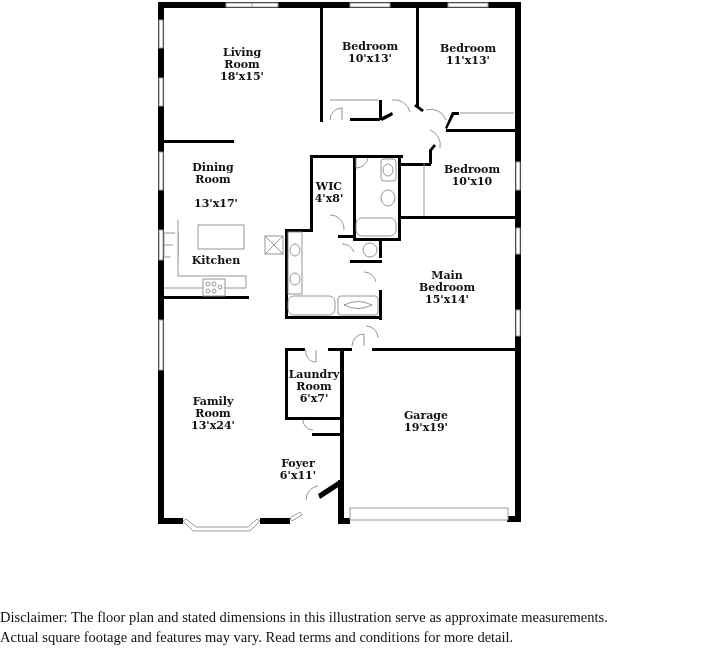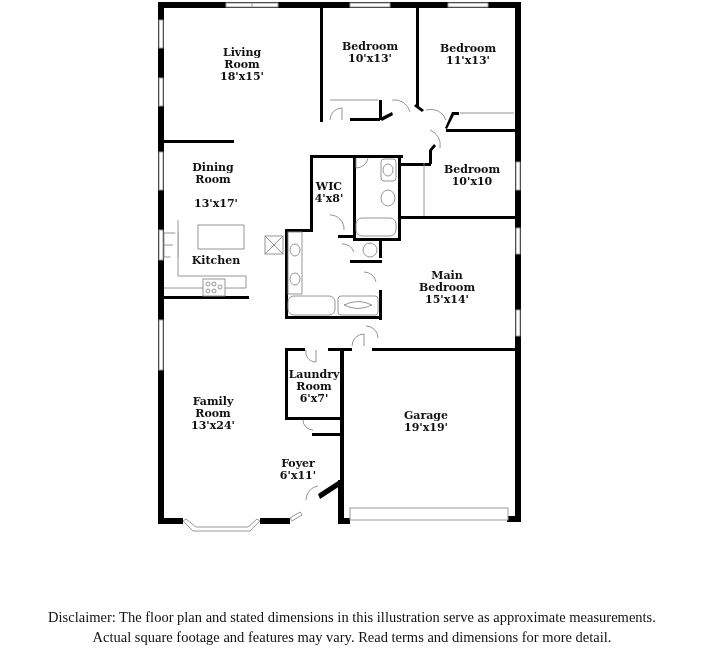--- a/index.html
+++ b/index.html
@@ -3,21 +3,21 @@
 <meta charset="utf-8">
 <style>
   html, body { margin: 0; padding: 0; background: #ffffff; }
   body { width: 704px; height: 648px; position: relative; overflow: hidden; font-family: "DejaVu Serif", serif; }
   #plan { position: absolute; left: 0; top: 0; width: 704px; height: 600px; }
   .room-label { font-family: "DejaVu Serif", serif; font-weight: bold; font-size: 11px; fill: #111; text-anchor: middle; }
   .wall { fill: #000; }
   .win { fill: #fff; stroke: #9a9a9a; stroke-width: 1; }
   .fixture { fill: #fff; stroke: #8a8a8a; stroke-width: 0.9; }
   .door { fill: none; stroke: #888; stroke-width: 0.9; }
-  #disclaimer { position: absolute; left: 0; top: 607px; width: 704px; text-align: center; font-family: "Liberation Serif", serif; font-size: 14.5px; line-height: 20px; color: #111; }
+  #disclaimer { position: absolute; left: 0; top: 607px; width: 704px; font-family: "Liberation Serif", serif; font-size: 14.5px; line-height: 20px; color: #111; }
   #disclaimer div { white-space: nowrap; }
 </style>
 </head>
 <body>
 
 <svg id="plan" viewBox="0 0 704 600" xmlns="http://www.w3.org/2000/svg">
 
   <g>
 
     <rect class="wall" x="158" y="2" width="363" height="6"></rect>
@@ -212,14 +212,14 @@
     </g>
     <g>
       <text class="room-label" x="298" y="467">Foyer</text>
       <text class="room-label" x="298" y="479">6'x11'</text>
     </g>
   </g>
 </svg>
 
 <div id="disclaimer">
   <div>Disclaimer: The floor plan and stated dimensions in this illustration serve as approximate measurements.</div>
-  <div>Actual square footage and features may vary. Read terms and dimensions for more detail.</div>
+  <div>Actual square footage and features may vary. Read terms and conditions for more detail.</div>
 </div>
 
 </body></html>

